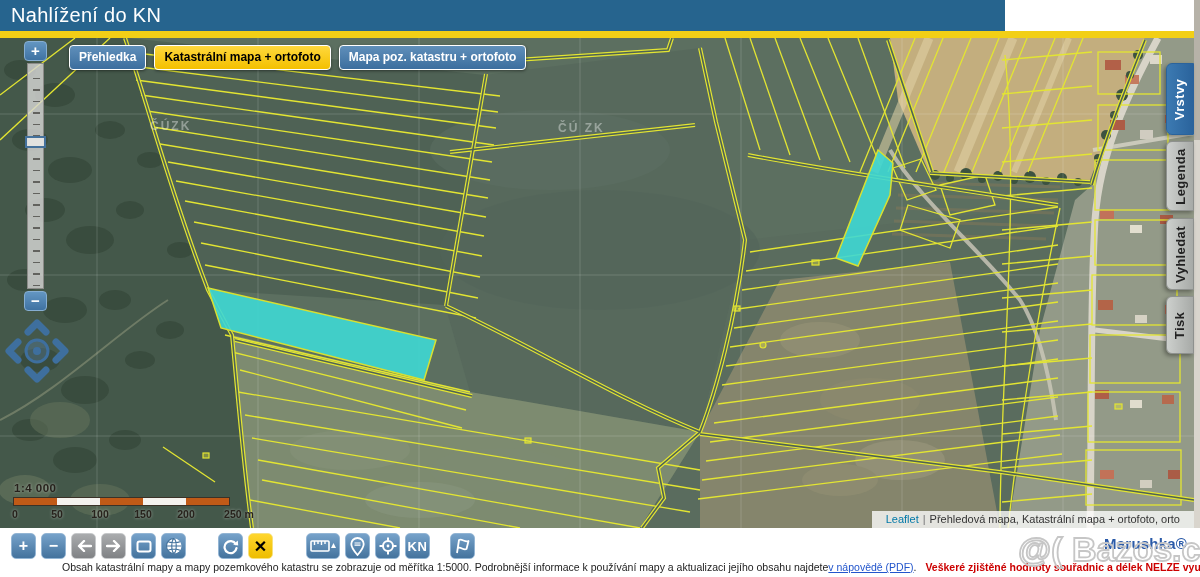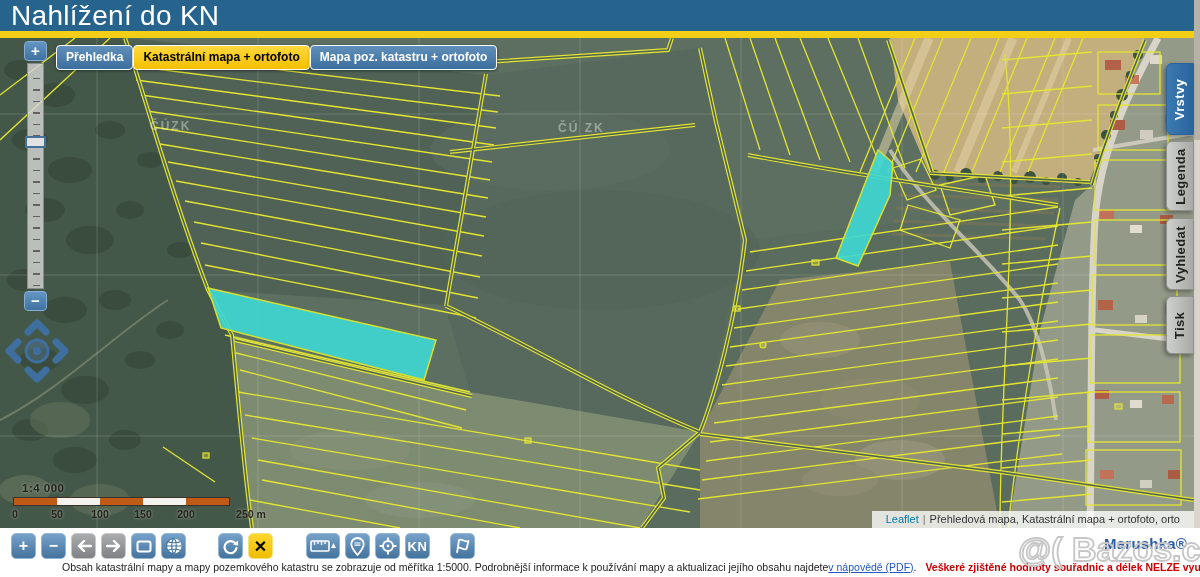--- a/index.html
+++ b/index.html
@@ -1,49 +1,49 @@
 <!DOCTYPE html>
 <html><head>
 <meta charset="utf-8">
 <style>
   * { margin:0; padding:0; box-sizing:border-box; }
   html,body { width:1200px; height:577px; font-family:"Liberation Sans",sans-serif; background:#fff; overflow:hidden; position:relative; }
 
   
-  .header { position:absolute; top:0; left:0; width:1194px; height:31px; background:#26648e; color:#fff;
-            font-size:28px; line-height:31px; padding-left:11px; letter-spacing:.3px; }
+  .header { position:absolute; top:0; left:0; width:1005px; height:31px; background:#26648e; color:#fff;
+            font-size:20px; line-height:31px; padding-left:11px; letter-spacing:.3px; }
   .yellow-strip { position:absolute; top:31px; left:0; width:1194px; height:7px; background:#f2cf16; }
   .scrollbar { position:absolute; top:0; right:0; width:6px; height:528px; background:#d9d5cd; }
   .scrollbar .thumb { position:absolute; top:0; left:0; width:6px; height:140px; background:#b6b2a8; }
 
   
   .map { position:absolute; top:38px; left:0; width:1200px; height:490px; overflow:hidden; background:#5c6f60; }
   .map svg.terrain { position:absolute; top:0; left:0; }
 
   
-  .map-tabs { position:absolute; top:7px; left:56px; display:flex; z-index:30; }
+  .map-tabs { position:absolute; top:7px; left:69px; display:flex; gap:8px; z-index:30; }
   .mtab { background:linear-gradient(#5f8fba,#3c6e9e); border:1px solid #fff; border-radius:4px; color:#fff;
           font-weight:bold; font-size:12px; padding:4px 9px 5px; white-space:nowrap; box-shadow:0 1px 3px rgba(0,0,0,.45); cursor:pointer; }
   .mtab.active { background:linear-gradient(#ffd83d,#f3c000); color:#000; }
 
   
   .zoomctl { position:absolute; left:24px; top:3px; width:24px; z-index:25; }
   .zbtn { width:23px; height:20px; background:linear-gradient(#6396c2,#3f72a2); border:1px solid #86aed2;
           border-radius:4px; color:#fff; font-weight:bold; font-size:15px; line-height:17px; text-align:center; cursor:pointer; }
   .ztrack { margin:2px 0 2px 3px; width:17px; height:226px; background:rgba(214,214,212,.82); border:1px solid #8b8b88; position:relative; }
   .zticks { position:absolute; left:5px; top:4px; width:7px; height:218px;
             background:repeating-linear-gradient(to bottom, transparent 0 10px, #62625e 10px 11.5px); }
   .zhandle { position:absolute; left:-3px; top:72px; width:21px; height:12px; background:rgba(228,228,226,.95); border:2px solid #44719c; }
 
   
   .pan { position:absolute; left:4px; top:280px; width:66px; height:66px; z-index:25; }
 
   
   .scale { position:absolute; left:13px; top:444px; width:280px; z-index:20; color:#27221c; }
-  .scale .ratio { font-size:11.5px; margin-left:9px; font-weight:bold; letter-spacing:.5px; text-shadow:0 0 3px rgba(255,255,255,.5); }
+  .scale .ratio { font-size:11.5px; margin-left:1px; font-weight:bold; letter-spacing:.5px; text-shadow:0 0 3px rgba(255,255,255,.5); }
   .scale .bar { margin-top:3px; width:217px; height:9px; border:1px solid #3a3228; background:#fff; display:flex; }
   .scale .seg { width:43px; height:100%; }
   .seg.o { background:#c05a17; } .seg.w { background:#f4f2ee; }
   .scale .labels { position:relative; height:13px; margin-top:2px; font-size:10.5px; font-weight:bold; }
   .scale .labels span { position:absolute; transform:translateX(-50%); text-shadow:0 0 3px rgba(255,255,255,.5); }
 
   
   .attr { position:absolute; right:6px; top:473px; height:17px; line-height:17px; background:rgba(255,255,255,.78);
           font-size:11px; color:#333; padding:0 14px; z-index:20; white-space:nowrap; }
   .attr .lnk { color:#0078a8; cursor:pointer; }
@@ -377,21 +377,21 @@
         <div class="seg o"></div>
         <div class="seg w"></div>
         <div class="seg o"></div>
     </div>
     <div class="labels">
       <span style="left:2px">0</span>
       <span style="left:44px">50</span>
       <span style="left:87px">100</span>
       <span style="left:130px">150</span>
       <span style="left:173px">200</span>
-      <span style="left:238px">250 m</span>
+      <span style="left:226px">250 m</span>
     </div>
   </div>
 
   <div class="attr">
     <span class="lnk">Leaflet</span><span class="sep">|</span><span>Přehledová mapa, Katastrální mapa + ortofoto, orto</span>
   </div>
 
   <div class="side-tabs">
     <div class="stab active" style="top:25px;height:72px">
       <span class="vert">Vrstvy</span>

